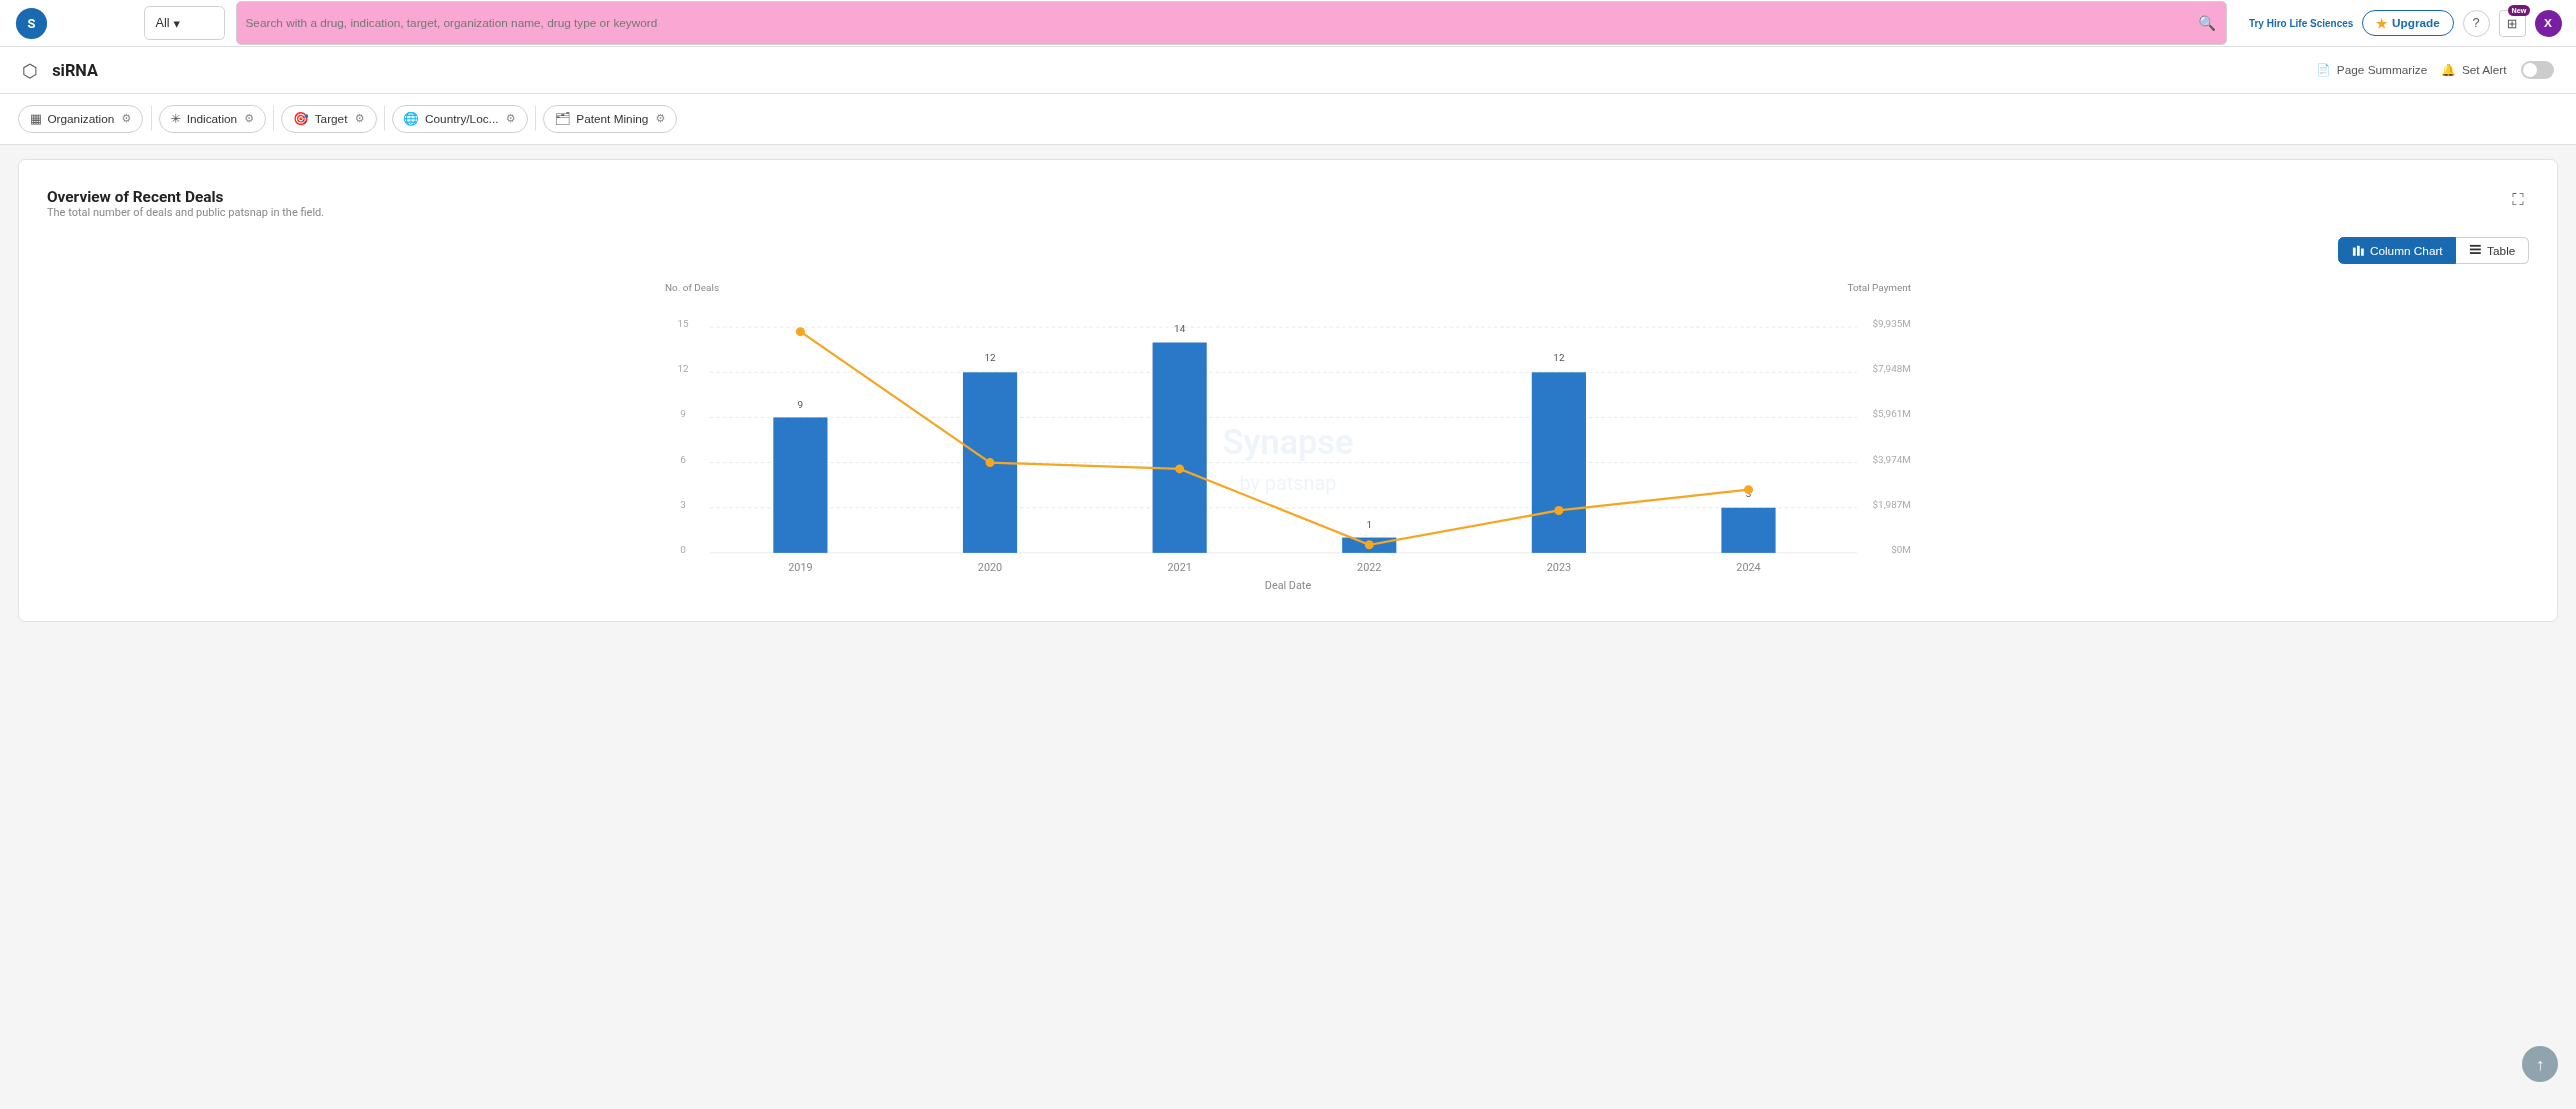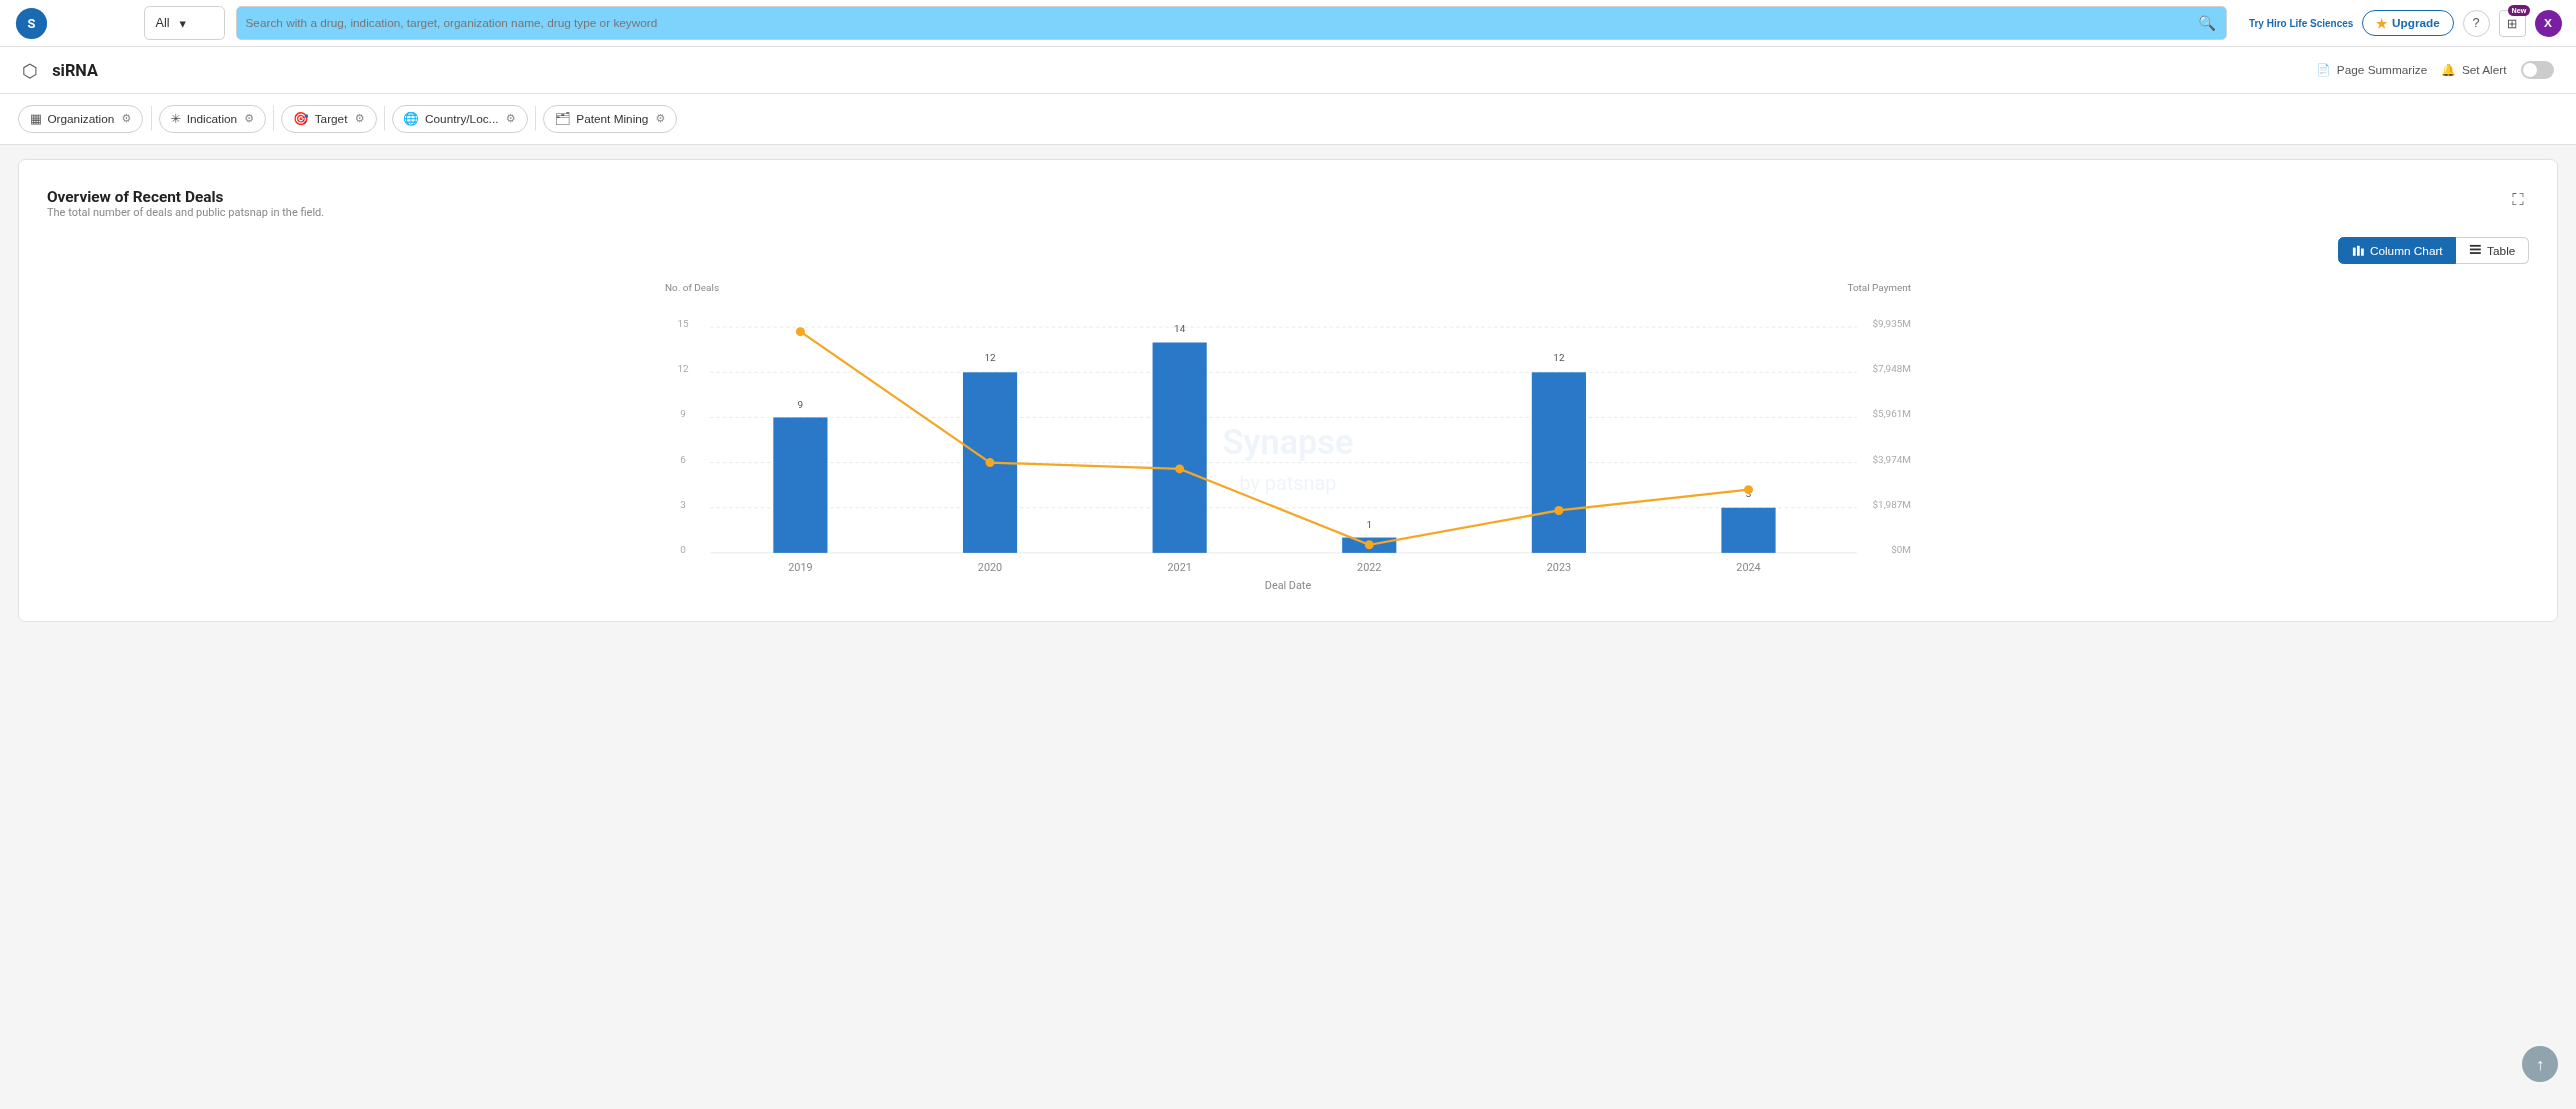--- a/index.html
+++ b/index.html
@@ -9,29 +9,29 @@
     .header {
       display: flex; align-items: center; background: #fff;
       padding: 0 14.5px; height: 47px; border-bottom: 0.9px solid #e0e0e0;
       gap: 11px; position: relative; z-index: 10;
     }
     .logo-area { display: flex; align-items: center; gap: 5.4px; min-width: 118px; }
     .logo-icon { width: 33px; height: 33px; }
     .search-area {
       flex: 1; display: flex; align-items: center;
       border: 1.4px solid #d0d0d0; border-radius: 5.4px;
-      padding: 0 9px; height: 34px; background: #7dd3fc; gap: 7.2px;
+      padding: 0 9px; height: 44px; background: #f9a8d4; gap: 7.2px;
     }
     .search-area input {
       border: none; outline: none; flex: 1; font-size: 11.8px; color: #555;
       background: transparent;
     }
     .search-icon-btn { background: none; border: none; cursor: pointer; color: #666; font-size: 14.5px; }
     .all-dropdown {
-      display: flex; align-items: center; gap: 10px; padding: 0 11px;
+      display: flex; align-items: center; gap: 4px; padding: 0 11px;
       border: 1.4px solid #d0d0d0; border-radius: 5.4px; height: 34px;
       background: #fff; cursor: pointer; font-size: 12.7px; color: #333;
       min-width: 81px;
     }
     .header-actions { display: flex; align-items: center; gap: 9px; margin-left: 11px; }
     .try-hiro-btn {
       background: none; border: none; cursor: pointer;
       color: #1a6ab1; font-weight: 600; font-size: 10px; white-space: nowrap;
     }
     .upgrade-btn {

